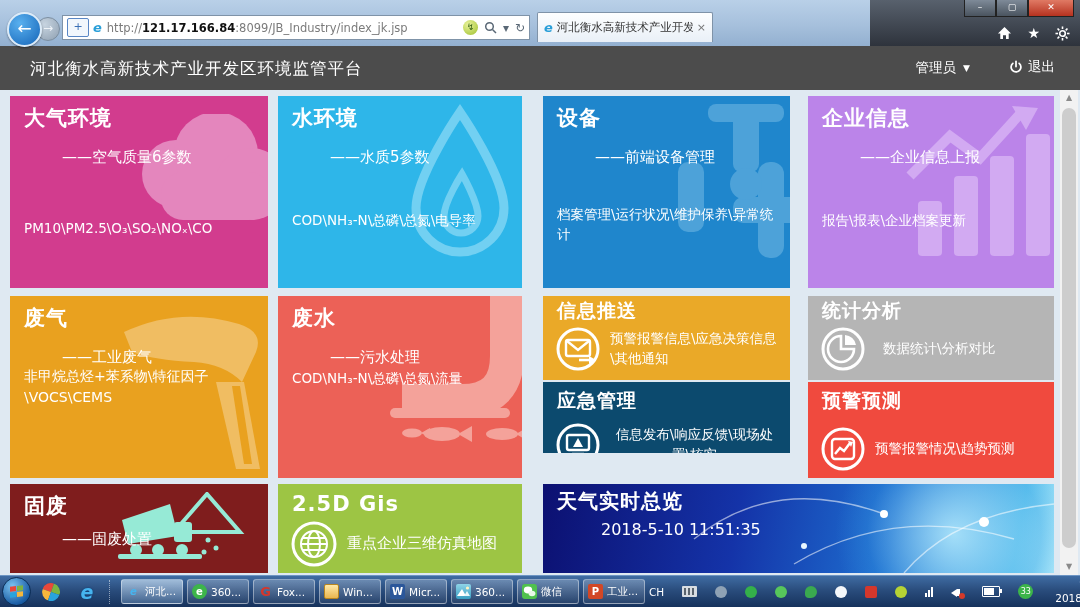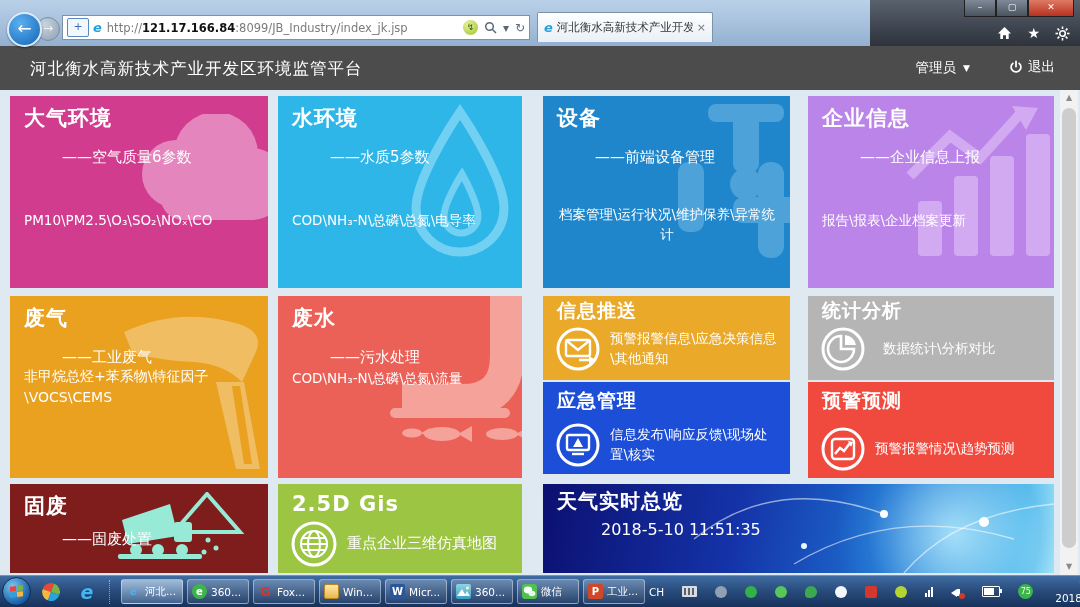--- a/index.html
+++ b/index.html
@@ -52,35 +52,35 @@
   .tile{position:absolute;color:#fff;overflow:hidden;cursor:pointer;}
   .t-title{position:absolute;left:14px;top:8px;font-size:21px;font-weight:600;letter-spacing:1px;z-index:2;}
   .t-sub{position:absolute;left:52px;top:52px;font-size:15px;z-index:2;}
   .t-detail{position:absolute;left:14px;font-size:13.5px;line-height:1.5;z-index:2;}
   .t-icon{position:absolute;z-index:1;}
   .half-row{position:absolute;left:12px;display:flex;align-items:center;gap:9px;z-index:2;}
   .half-text{font-size:13.5px;line-height:1.45;}
   .circle-ico{flex:0 0 auto;}
 
   #t-air{left:10px;top:96px;width:258px;height:192px;background:#d23c8e;}
-  #t-air .t-detail{top:114px;}
+  #t-air .t-detail{top:122px;}
   #t-water{left:278px;top:96px;width:244px;height:192px;background:#2eb6e9;}
   #t-water .t-detail{top:114px;}
-  #t-device{left:543px;top:96px;width:247px;height:192px;background:#1f86cc;text-align:center;}
+  #t-device{left:543px;top:96px;width:247px;height:192px;background:#1f86cc;}
   #t-device .t-detail{top:108px;width:220px;}
   #t-ent{left:808px;top:96px;width:246px;height:192px;background:#bb84e9;}
   #t-ent .t-detail{top:114px;}
   #t-gas{left:10px;top:296px;width:258px;height:182px;background:#e9a11f;}
   #t-gas .t-detail{top:70px;width:232px;font-size:14px;}
   #t-ww{left:278px;top:296px;width:244px;height:182px;background:#ec6157;}
   #t-ww .t-detail{top:72px;}
   #t-push{left:543px;top:296px;width:247px;height:84px;background:#eaa928;}
   #t-push .t-title{top:2px;font-size:19px;}
   #t-push .half-row{top:30px;width:224px;}
-  #t-emg{left:543px;top:382px;width:247px;height:92px;background:#1d4ed8;}
+  #t-emg{left:543px;top:382px;width:247px;height:71px;background:#0c4a6e;text-align:center;}
   #t-emg .t-title{top:6px;font-size:19px;}
   #t-emg .half-row{top:40px;width:224px;}
   #t-stat{left:808px;top:296px;width:246px;height:84px;background:#b5b5b5;}
   #t-stat .t-title{top:2px;font-size:19px;}
   #t-stat .half-row{top:30px;width:226px;gap:17px;}
   #t-fc{left:808px;top:382px;width:246px;height:96px;background:#f04a3e;}
   #t-fc .t-title{top:6px;font-size:19px;}
   #t-fc .half-row{top:44px;width:226px;}
   #t-solid{left:10px;top:484px;width:258px;height:89px;background:#7f1d1d;}
   #t-solid .t-sub{top:46px;}
@@ -481,21 +481,21 @@
           <i style="height:4px;"></i>
           <i style="height:7px;"></i>
           <i style="height:10px;"></i>
         </span>
       <span class="mute">
           <span class="spk"></span>
           <span class="bar"></span>
           <span class="no"></span>
         </span>
       <span class="batt"></span>
-      <span class="badge75">75</span>
+      <span class="badge75">33</span>
       <span class="clock">
         <span>11:51</span><br>
         <span>2018/7/10</span>
       </span>
       <span class="show-desktop"></span>
     </div>
   </div>
 
 </div>
 

